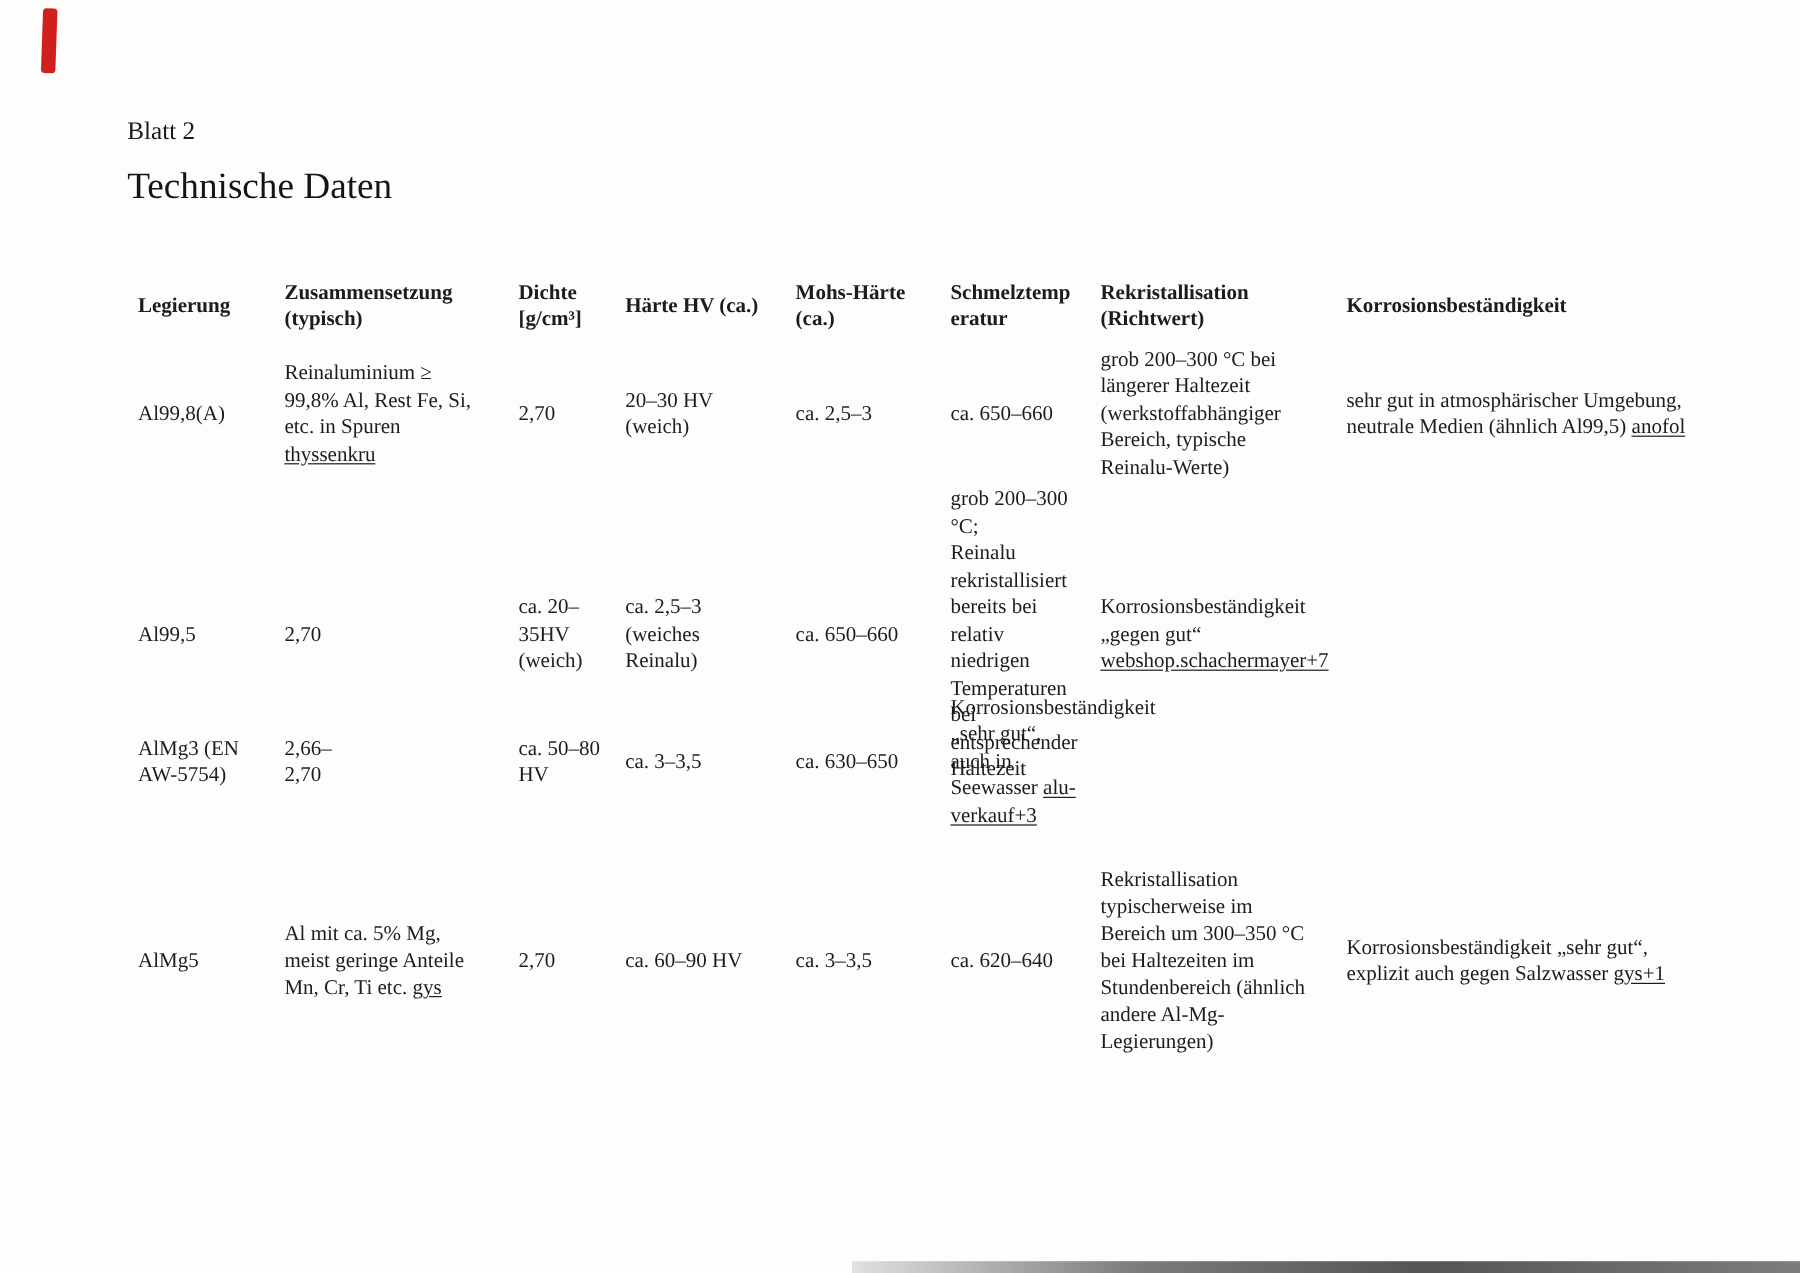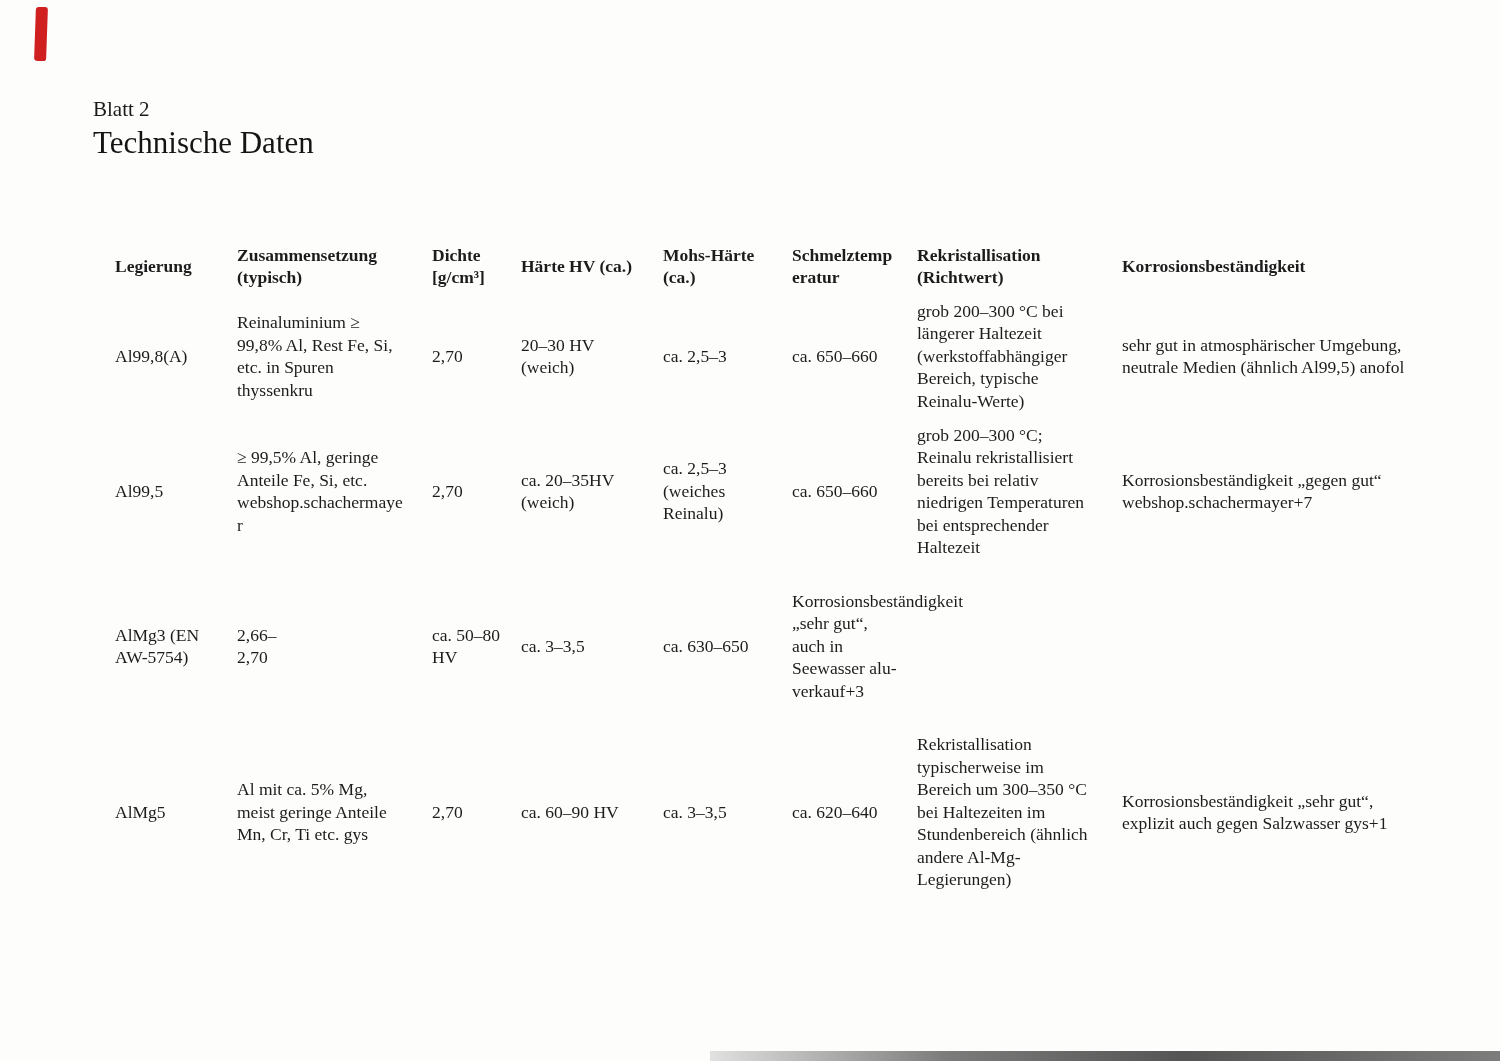--- a/index.html
+++ b/index.html
@@ -24,43 +24,43 @@
   
   .bottom-bar {
     position: absolute; bottom: 0; left: 710px; right: 0; height: 10px;
     background: linear-gradient(to right,
       rgba(140,140,140,0.25) 0%,
       rgba(80,80,80,0.75) 30%,
       rgba(55,55,55,0.85) 60%,
       rgba(70,70,70,0.7) 100%);
   }
 
-  .doc-header { position: absolute; left: 93px; top: 96px; }
+  .doc-header { position: absolute; left: 106px; top: 96px; }
   .sheet-label { font-size: 21px; line-height: 26px; color: #1a1a1a; }
-  .doc-title { font-size: 31px; line-height: 38px; color: #141414; margin-top: 2px; }
+  .doc-title { font-size: 31px; line-height: 38px; color: #141414; margin-top: 14px; }
 
-  .datatable { position: absolute; left: 115px; top: 236px; width: 1310px; }
+  .datatable { position: absolute; left: 115px; top: 224px; width: 1310px; }
   .trow {
     display: grid;
     grid-template-columns: 122px 195px 89px 142px 129px 125px 205px 303px;
     align-items: center;
   }
   .trow.thead   { height: 60px; }
   .trow.r0 { height: 120px; }
   .trow.r1 { height: 150px; }
   .trow.r2 { height: 160px; }
   .trow.r3 { height: 172px; }
   .cell {
     white-space: pre-line;
     font-size: 17.5px;
     line-height: 22.5px;
     padding-right: 14px;
   }
   .thead .cell { font-weight: bold; font-size: 17.5px; }
-  .lk { text-underline-offset: 2px; white-space: pre-line; }
+  .lk { text-decoration: underline; text-underline-offset: 2px; white-space: pre-line; }
 </style>
 </head>
 <body>
 
 <div class="page">
 
   <div class="corner-mark" style="background: rgb(207, 31, 31);"></div>
 
   <div class="doc-header">
     <div class="sheet-label">Blatt 2</div>
@@ -100,24 +100,20 @@
 längerer Haltezeit
 (werkstoffabhängiger
 Bereich, typische
 Reinalu-Werte)</span><span class="lk"></span></div>
       <div class="cell"><span>sehr gut in atmosphärischer Umgebung,
 neutrale Medien (ähnlich Al99,5) </span><span class="lk">anofol</span></div>
     </div>
 
     <div class="trow r1">
       <div class="cell">Al99,5</div>
-      <div class="cell"><span>≥ 99,5% Al, geringe
-Anteile Fe, Si, etc.
-</span><span class="lk">webshop.schachermaye
-r</span></div>
       <div class="cell">2,70</div>
       <div class="cell">ca. 20–35HV
 (weich)</div>
       <div class="cell">ca. 2,5–3
 (weiches
 Reinalu)</div>
       <div class="cell">ca. 650–660</div>
       <div class="cell"><span>grob 200–300 °C;
 Reinalu rekristallisiert
 bereits bei relativ

